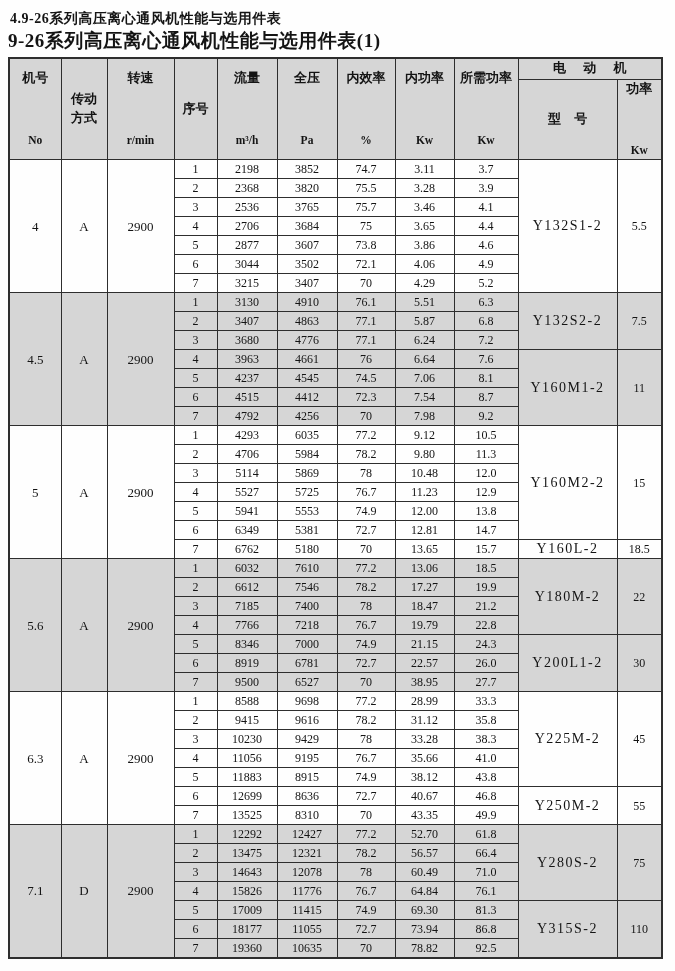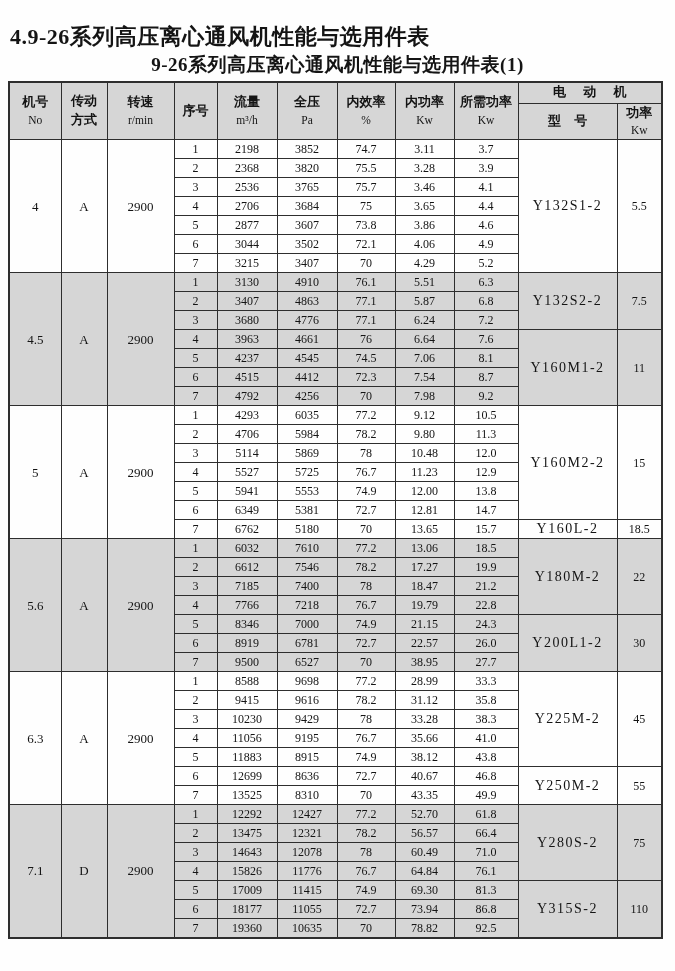--- a/index.html
+++ b/index.html
@@ -5,41 +5,41 @@
   * { box-sizing: border-box; }
   html, body { margin: 0; padding: 0; }
   body {
     width: 675px; height: 971px;
     background: #fefefe;
     color: #141414;
     font-family: "Liberation Serif", "DejaVu Serif", serif;
   }
   .page { padding: 6px 8px 0 8px; }
   .title-main {
-    font-size: 22px; font-weight: 700; letter-spacing: 0.5px;
-    margin: 16px 0 0 2px; white-space: nowrap;
+    font-size: 14px; font-weight: 700; letter-spacing: 0.5px;
+    margin: 4px 0 0 2px; white-space: nowrap;
   }
   .title-sub {
     font-size: 19px; font-weight: 700; letter-spacing: 0.5px;
-    text-align: center; margin: 0 0 3px 0; white-space: nowrap;
+    margin: 0 0 3px 0; white-space: nowrap;
   }
   table.perf {
     border-collapse: collapse; table-layout: fixed;
     width: 611px; border: 2px solid #2e2e2e;
   }
   .perf th, .perf td {
     border: 1px solid #2e2e2e;
     text-align: center; vertical-align: middle;
     padding: 0; overflow: hidden;
   }
   .perf thead th {
     background: #d6d6d6;
     font-size: 13px; font-weight: 600; line-height: 1.45;
   }
-  .perf thead .unit-line { font-size: 11.5px; font-weight: 400; }
+  .perf thead .unit-line { font-size: 11.5px; font-weight: 700; margin-top: 44px; }
   .perf thead .unit-line:empty { display: none; }
   .perf thead tr.motor-title-row { height: 21px; }
   .perf thead tr.motor-sub-row th { height: 36px; }
   th.motor-span { word-spacing: 14px; }
   th.motor-model-head { word-spacing: 10px; }
   .perf tbody tr { height: 19px; }
   .perf tbody td { font-size: 12px; line-height: 1; }
   .perf tbody td.group-label { font-size: 13px; }
   .perf tbody td.motor-model { letter-spacing: 1.5px; font-size: 14px; }
   .perf tbody tr.shaded td { background: #d6d6d6; }

